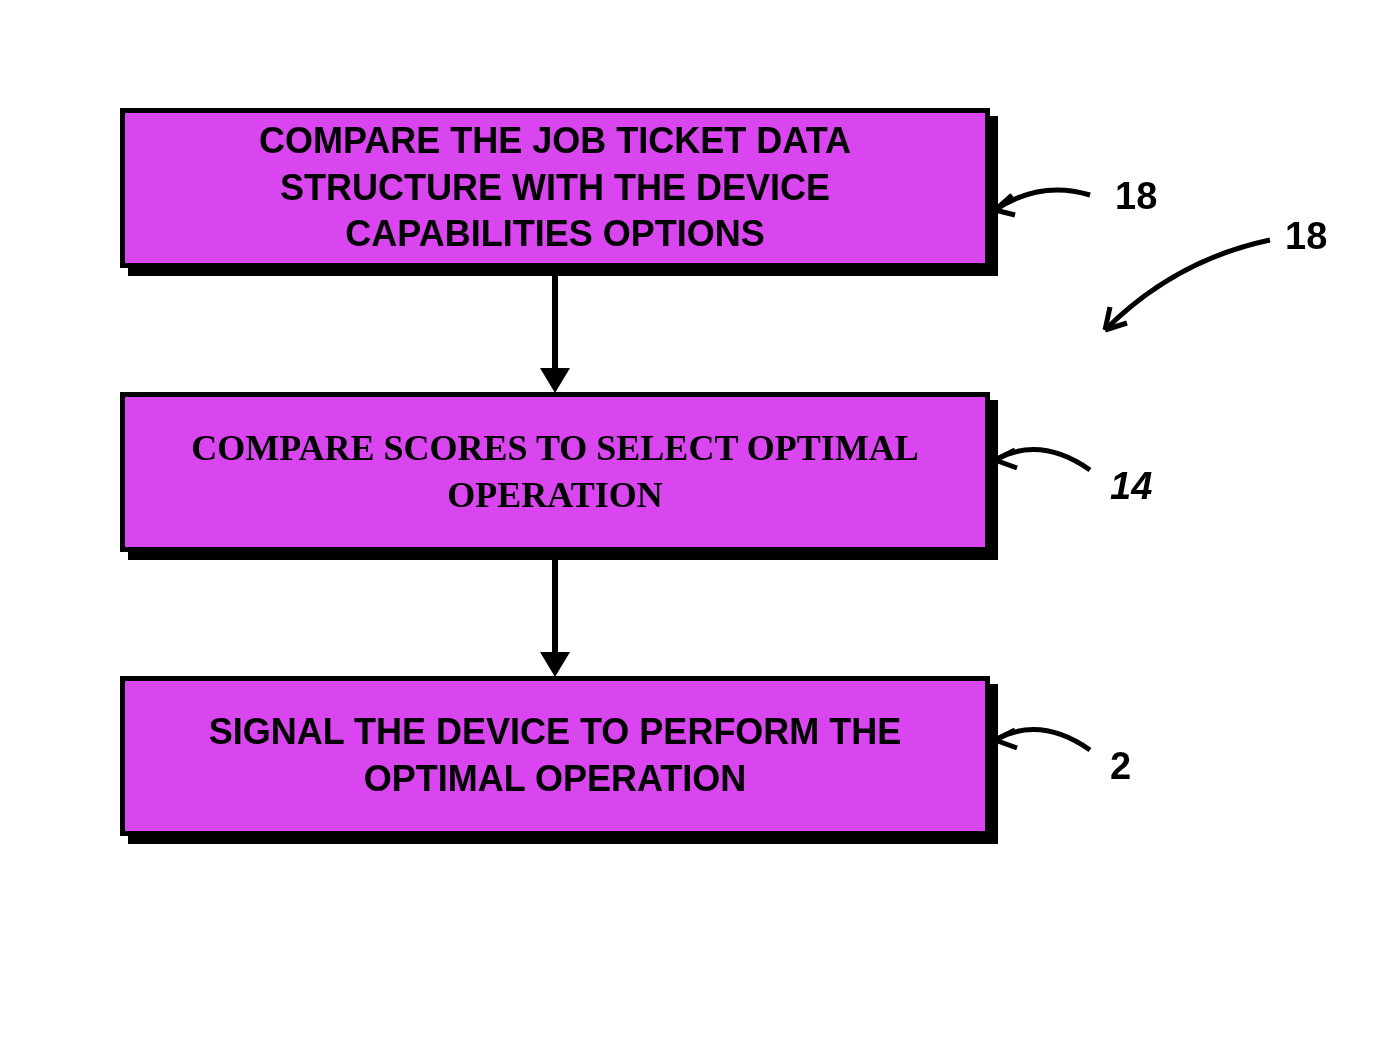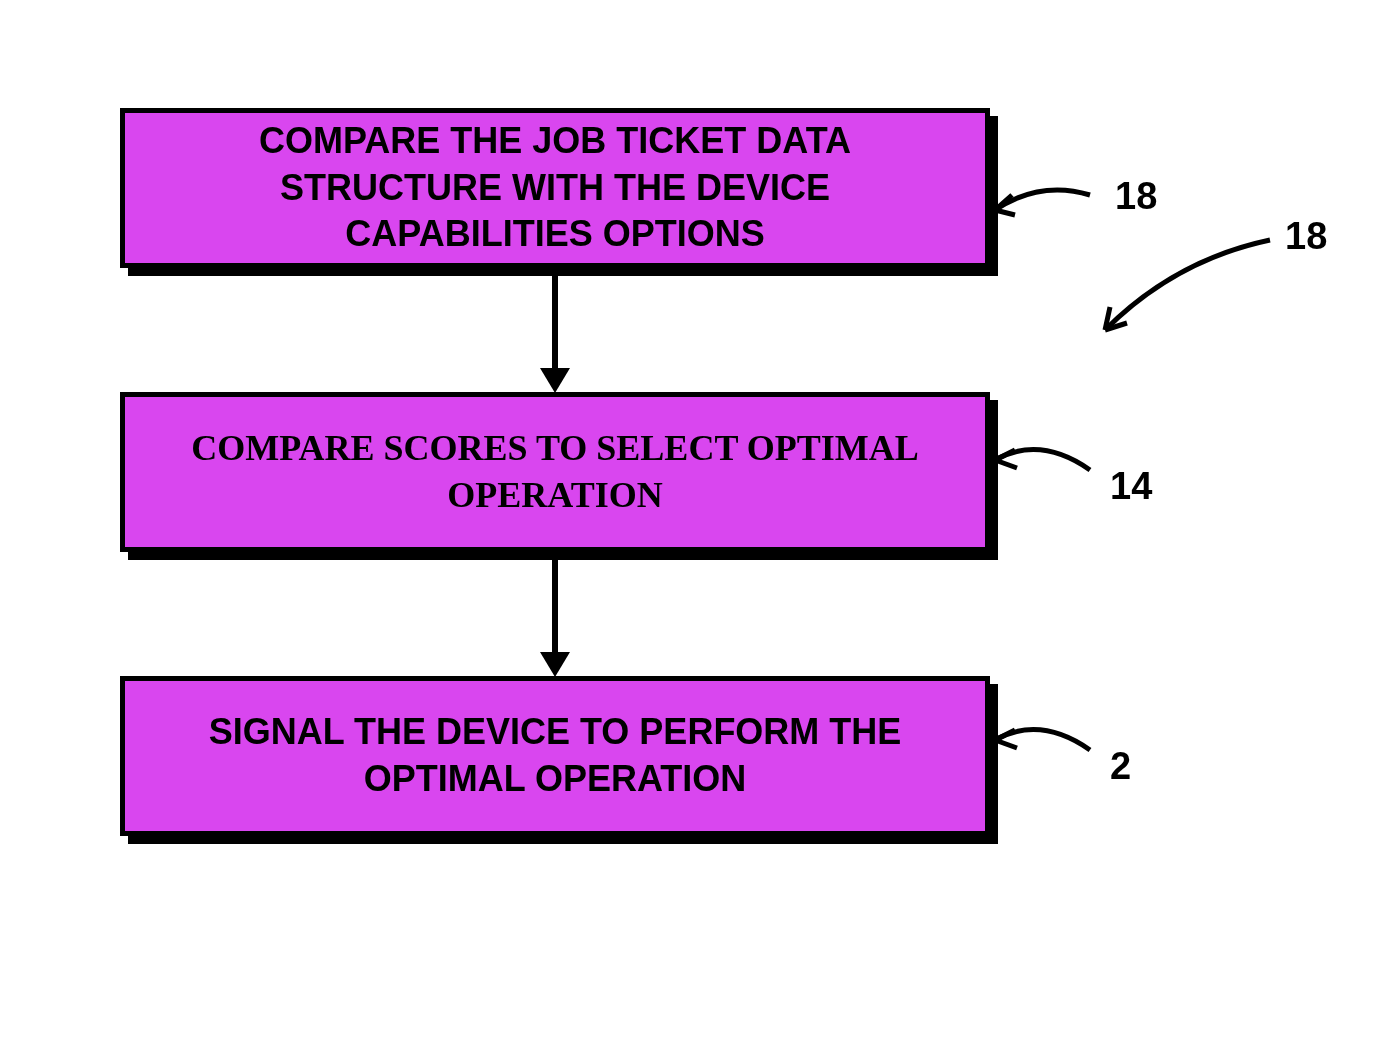--- a/index.html
+++ b/index.html
@@ -101,21 +101,21 @@
   <path d="M 10 100 L 15 77 M 10 100 L 32 93" stroke="black" stroke-width="5" fill="none"></path>
 </svg>
 <div class="callout-label" style="left: 1285px; top: 215px;">
   <span>18</span>
 </div>
 
 <svg class="callout-curve" style="left: 990px; top: 440px; width: 140px; height: 80px;" viewBox="0 0 140 80">
   <path d="M 5 20 Q 50 -5, 100 30" stroke="black" stroke-width="5" fill="none"></path>
   <path d="M 5 20 L 25 10 M 5 20 L 27 28" stroke="black" stroke-width="5" fill="none"></path>
 </svg>
-<div class="callout-label" style="left: 1110px; top: 465px;">
+<div class="callout-label" style="left: 1110px; top: 465px; font-style: italic;">
   <span>14</span>
 </div>
 
 <svg class="callout-curve" style="left: 990px; top: 720px; width: 140px; height: 80px;" viewBox="0 0 140 80">
   <path d="M 5 20 Q 50 -5, 100 30" stroke="black" stroke-width="5" fill="none"></path>
   <path d="M 5 20 L 25 10 M 5 20 L 27 28" stroke="black" stroke-width="5" fill="none"></path>
 </svg>
 <div class="callout-label" style="left: 1110px; top: 745px;">
   <span>2</span>
 </div>

